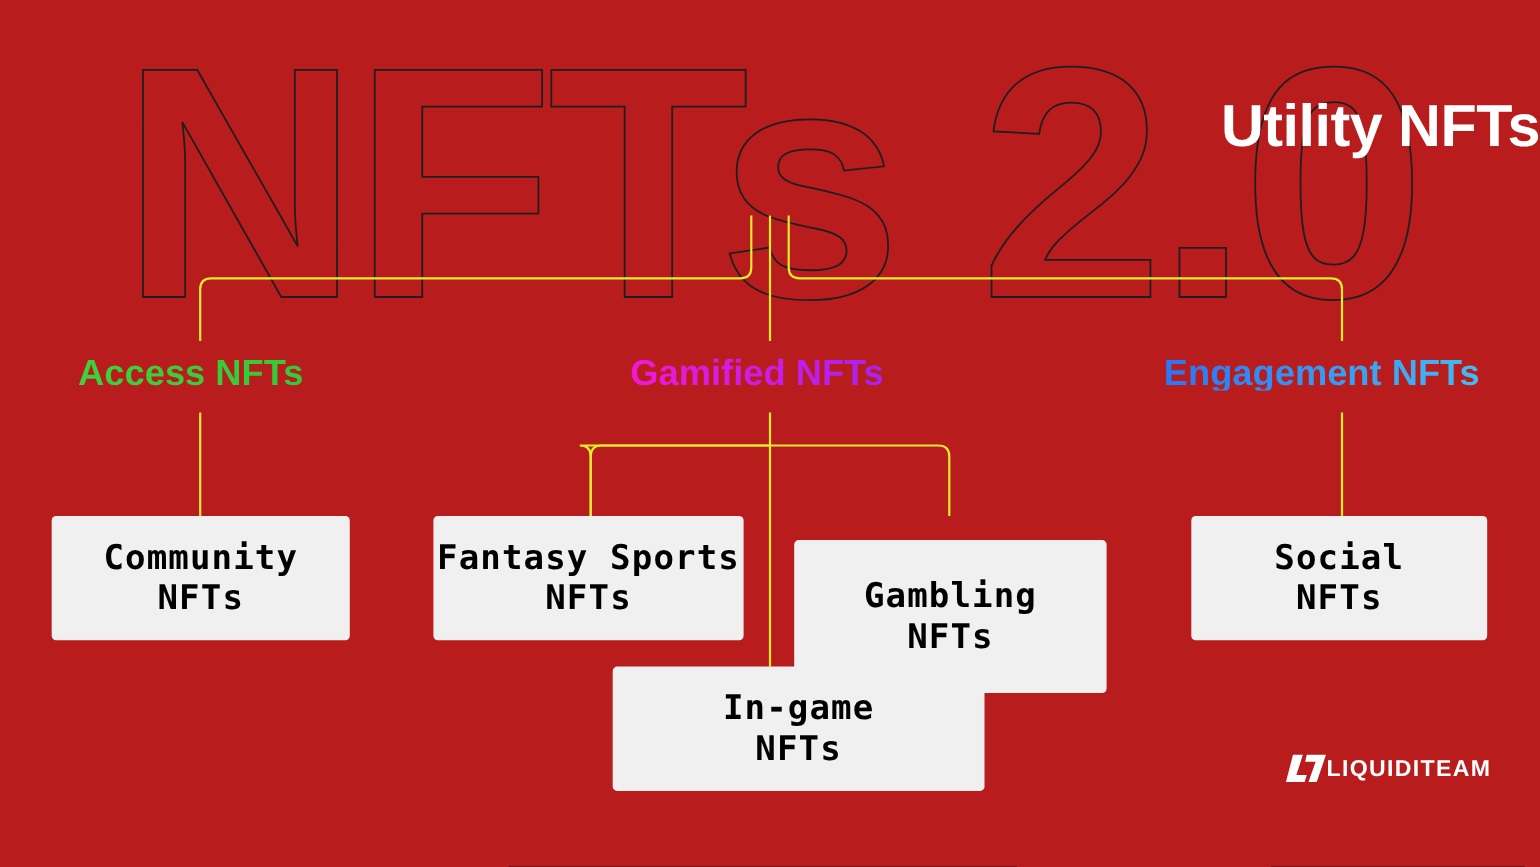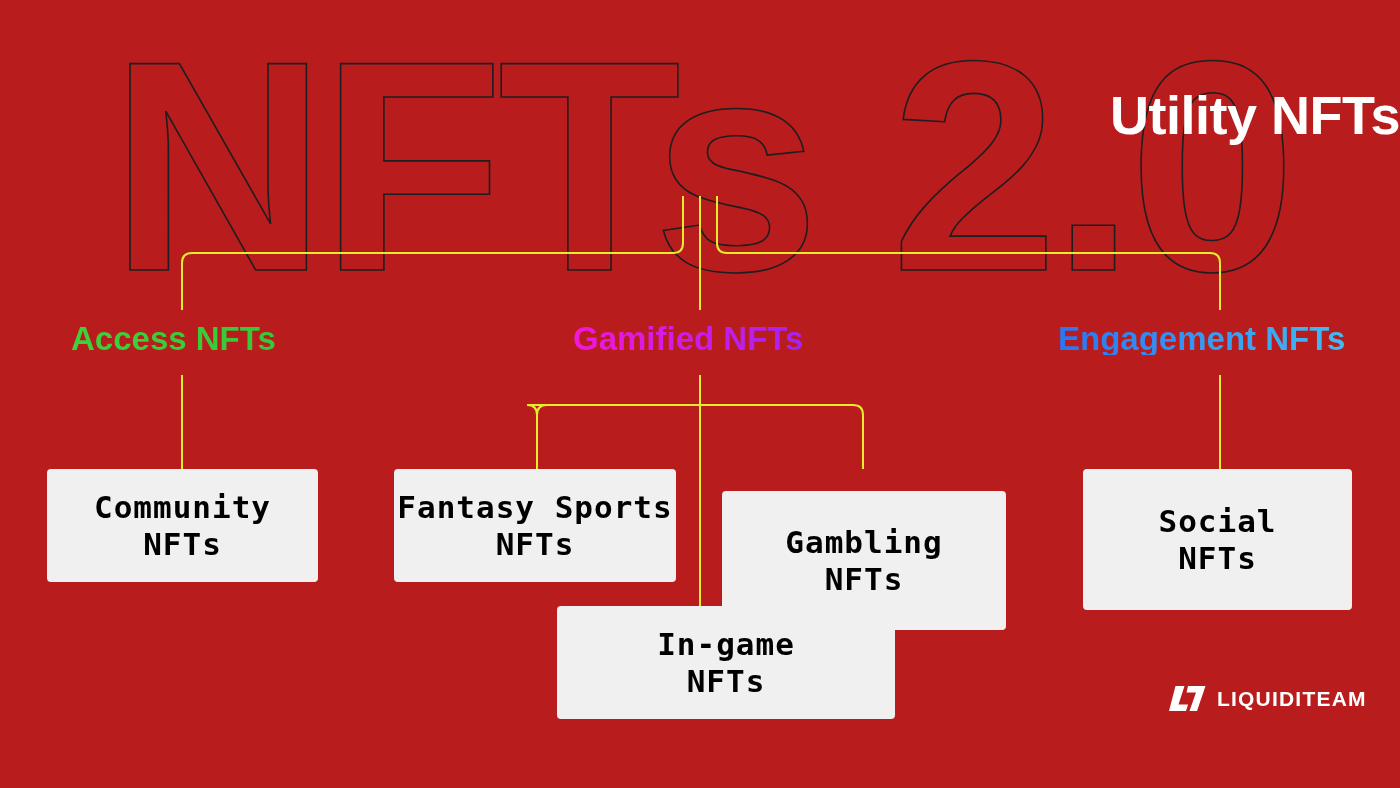--- a/index.html
+++ b/index.html
@@ -102,31 +102,31 @@
     flex-direction: column;
     align-items: center;
     justify-content: center;
     box-sizing: border-box;
   }
   .box .l1, .box .l2 { display: block; white-space: nowrap; }
 
   #box-community  { left: 47px;   top: 469px; width: 271px; height: 113px; }
   #box-fantasy    { left: 394px;  top: 469px; width: 282px; height: 113px; }
   #box-gambling   { left: 722px;  top: 491px; width: 284px; height: 139px; }
-  #box-social     { left: 1083px; top: 469px; width: 269px; height: 141px; }
+  #box-social     { left: 1083px; top: 469px; width: 269px; height: 113px; }
   #box-ingame     { left: 557px;  top: 606px; width: 338px; height: 113px; }
 
   
   #logo {
     position: absolute;
     left: 1166px;
     top: 686px;
     display: flex;
     align-items: center;
-    gap: 11px;
+    gap: 0;
   }
   #logo-mark { display: block; }
   #logo-word {
     color: #ffffff;
     font-size: 21px;
     font-weight: 700;
     letter-spacing: 1.2px;
     line-height: 1;
     white-space: nowrap;
   }

